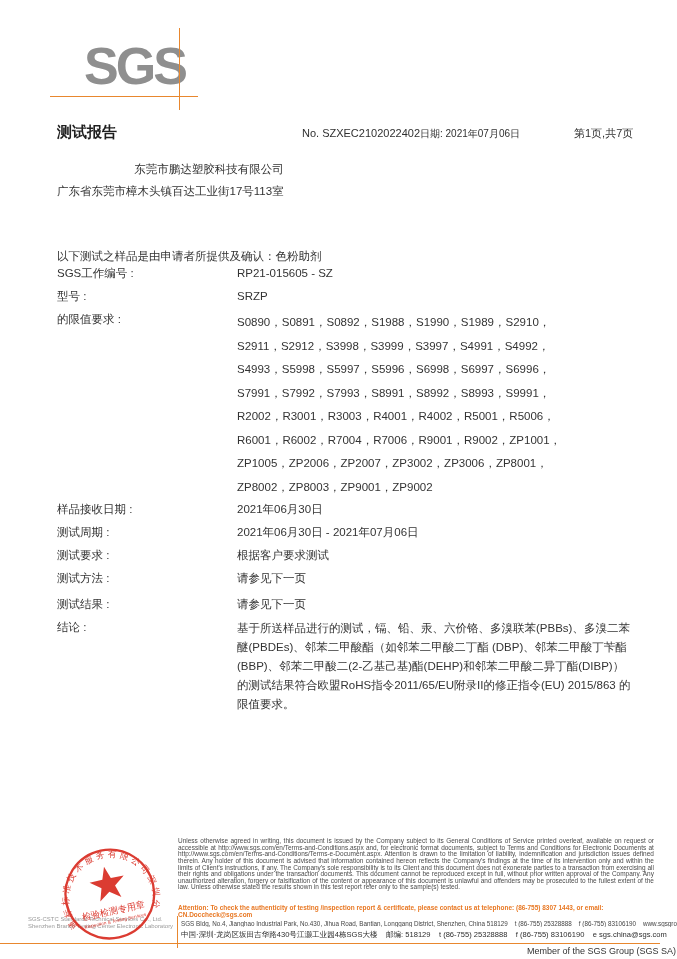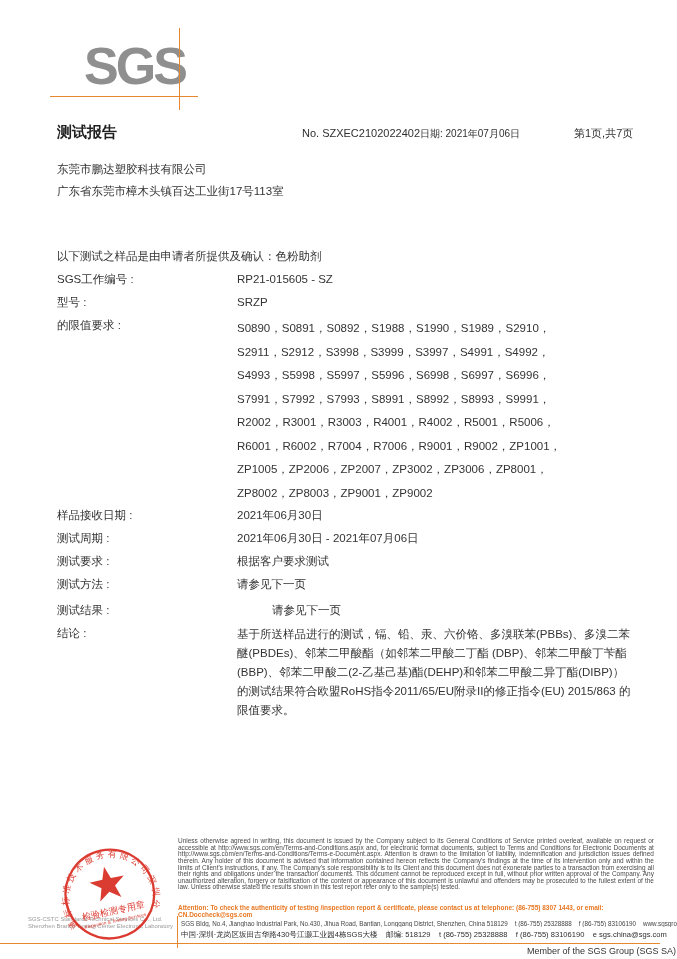--- a/index.html
+++ b/index.html
@@ -17,31 +17,31 @@
   }
   .crop-v-top { position:absolute; left:179px; top:28px; width:1px; height:82px; background:#e8872e; }
   .crop-h-top { position:absolute; left:50px; top:96px; width:148px; height:1px; background:#e8872e; }
 
   .title-row { position:absolute; left:57px; top:123px; width:580px; display:flex; align-items:baseline; }
   .doc-title  { width:180px; font-size:15px; font-weight:bold; color:#1f1f1f; }
   .report-no  { width:183px; font-size:11px; color:#303030;text-align:right; }
   .report-date{ width:154px; font-size:10px; color:#303030; }
   .page-info  { font-size:11px; color:#303030; }
 
-  .applicant { position:absolute; left:57px; top:158px; font-size:11.5px; line-height:22px; color:#333; }
+  .applicant { position:absolute; left:57px; top:158px; font-size:11.5px; line-height:22px; color:#333;text-align:right; }
 
   
   .content { position:absolute; left:57px; top:248px; width:575px; font-size:11.5px; color:#333; }
-  .statement { line-height:17px; margin-bottom:6px; }
+  .statement { line-height:17px; }
   .row { display:flex; line-height:17px; margin-bottom:6px; }
   .row .label { width:180px; flex:none; }
   .row .value { flex:1; }
   .row.ref .value div { line-height:23.5px; }
   .row.ref { margin-bottom:2px; }
-  .row.results { margin-top:9px;gap:35px; }
+  .row.results { margin-top:9px; }
   .row.conclusion { margin-top:3px; }
   .row.conclusion .value { line-height:19px; }
 
   
   .legal {
     position:absolute; left:178px; top:838px; width:661px;
     font-size:9px; line-height:9.2px; color:#4a4a4a; text-align:justify;
     transform:scale(0.72); transform-origin:0 0;
   }
   .attention {

